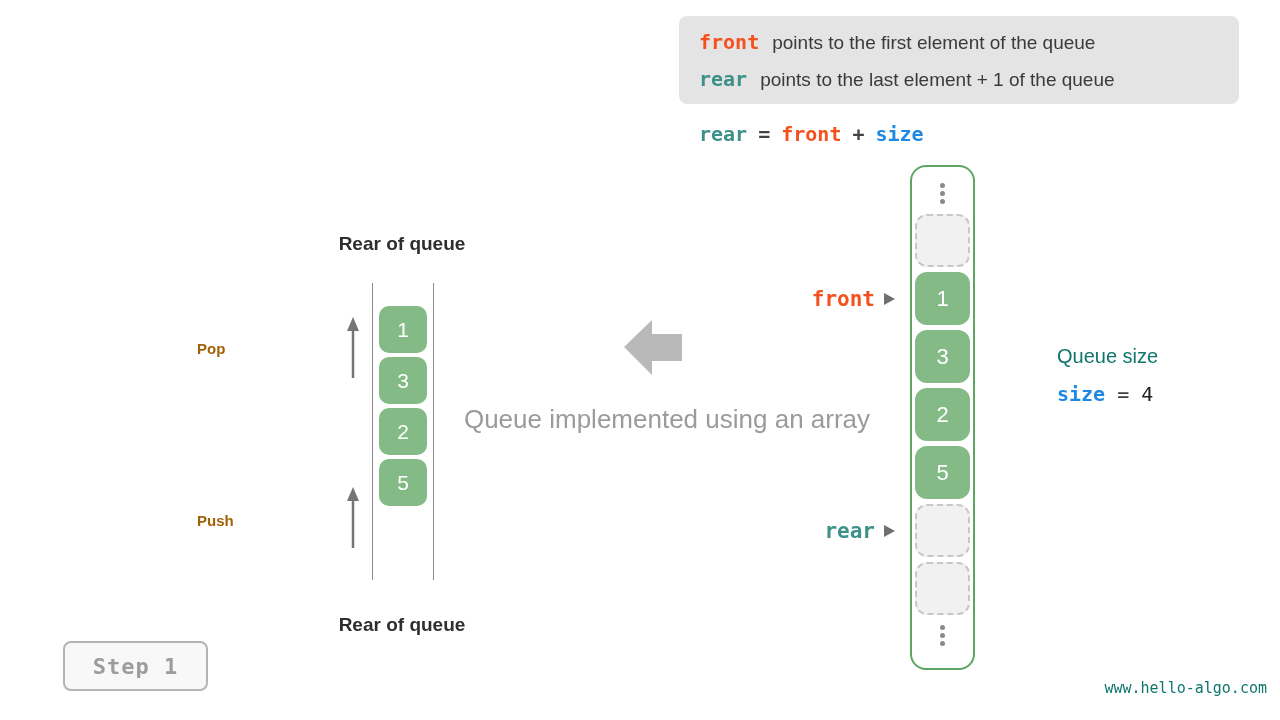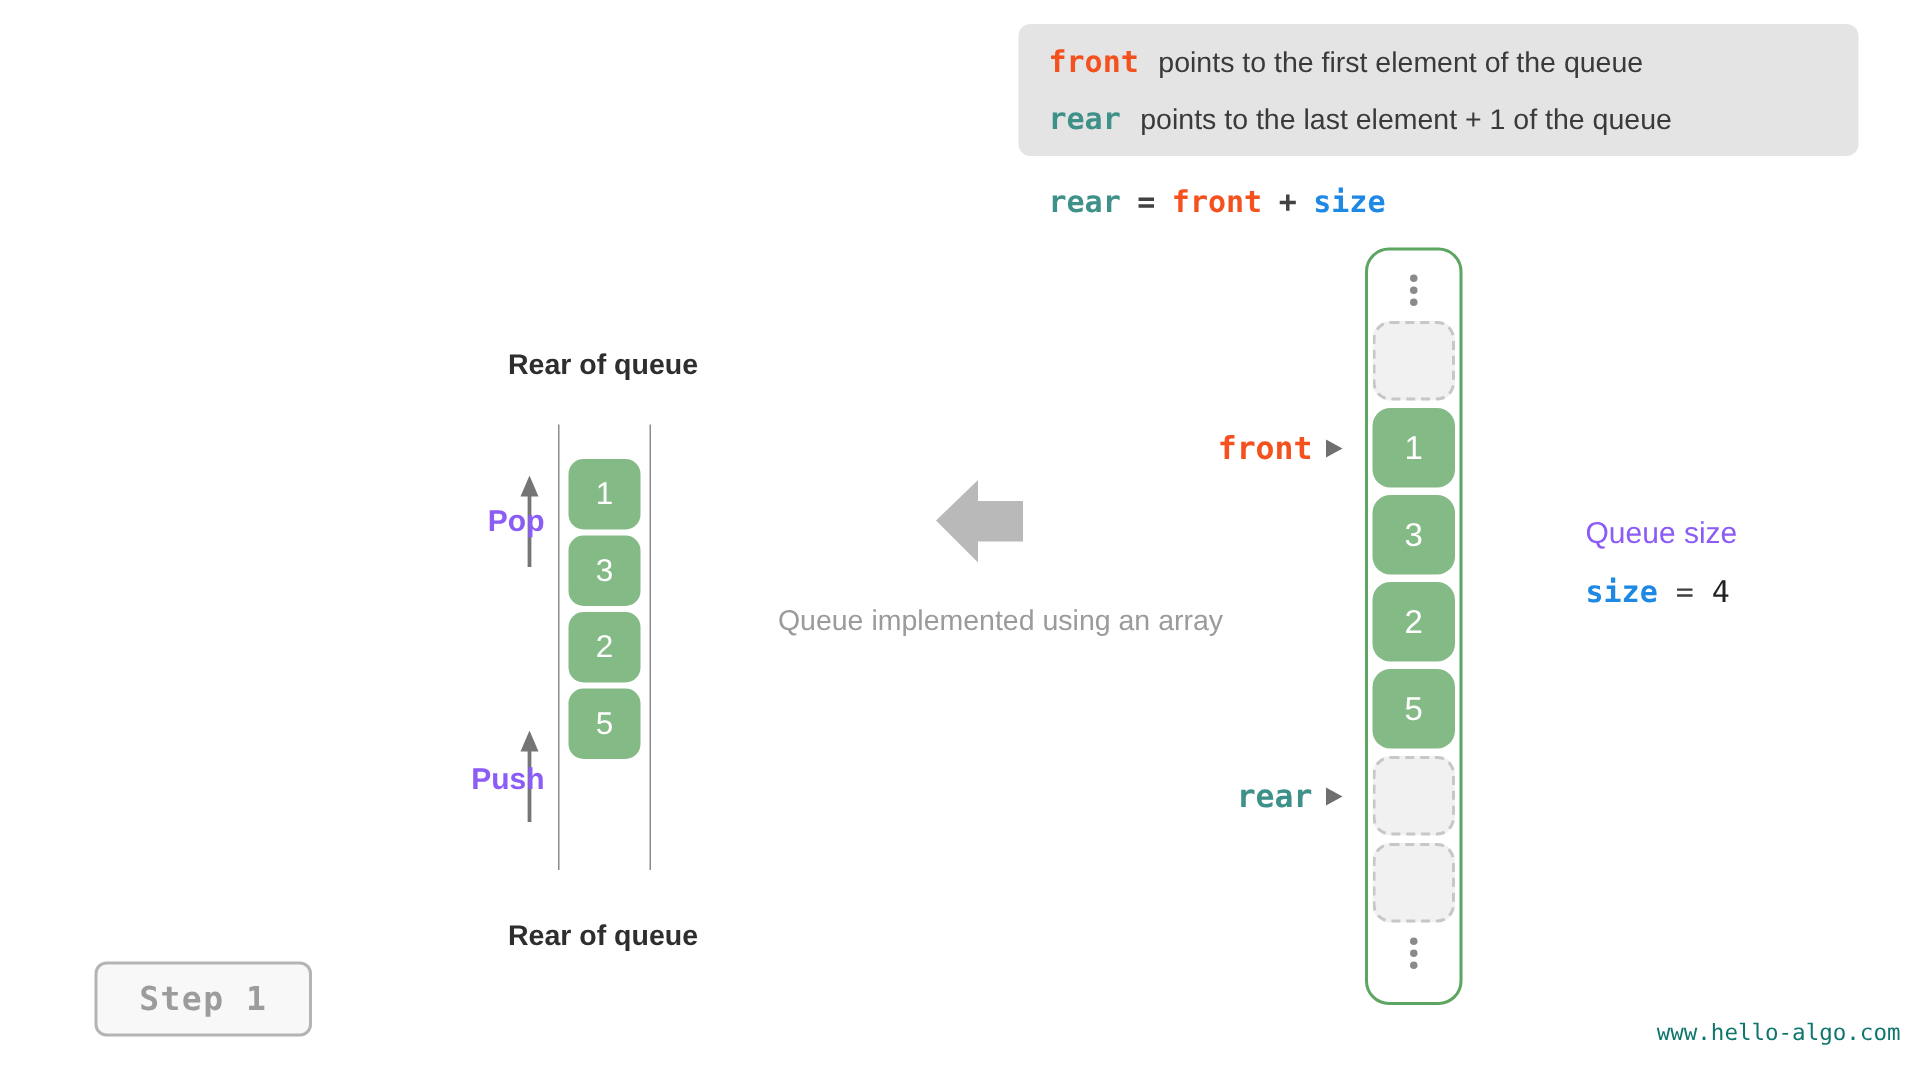--- a/index.html
+++ b/index.html
@@ -41,33 +41,33 @@
   .line-right { left:406px; }
   .left-values {
     position:absolute; left:352px; top:306px; width:48px;
     display:flex; flex-direction:column; gap:4px;
   }
   .qbox {
     width:48px; height:47px; border-radius:10px; background:var(--green);
     color:#ffffff; font-size:21px; font-weight:500;
     display:flex; align-items:center; justify-content:center;
   }
-  .op-text { position:absolute; left:170px; width:166px; text-align:right; color:#8b5cf6; line-height:37px; font-size:20px; }
+  .op-text { position:absolute; left:170px; width:166px; text-align:left; color:#a16207; line-height:37px; font-size:15px; }
   .pop-text  { top:330px; }
   .push-text { top:502px; }
   .op-text .op-title { font-weight:bold; }
   .up-arrow { position:absolute; left:318px; width:16px; height:62px; }
   .pop-arrow  { top:317px; }
   .push-arrow { top:487px; }
 
   
   .block-arrow { position:absolute; left:597px; top:320px; }
   .center-caption {
     position:absolute; left:420px; top:404px; width:440px; text-align:center;
-    font-size:19px; color:var(--caption-gray);
+    font-size:26px; color:var(--caption-gray);
   }
 
   
   .array-frame {
     position:absolute; left:883px; top:165px; width:65px; height:505px;
     background:#ffffff; border:2px solid var(--green-border); border-radius:16px;
     display:flex; flex-direction:column; align-items:center; padding-top:16px;
   }
   .cell { width:55px; height:53px; border-radius:12px; margin-top:5px; flex:none; }
   .cell.value {
@@ -86,21 +86,21 @@
   }
   .pointer-front { top:285px; color:var(--orange); }
   .pointer-rear  { top:517px; color:var(--teal); }
   .tri {
     width:0; height:0;
     border-left:11px solid #6f6f6f;
     border-top:6px solid transparent; border-bottom:6px solid transparent;
   }
 
   
-  .size-title { position:absolute; left:1030px; top:345px; font-size:20px; color:#8b5cf6; }
+  .size-title { position:absolute; left:1030px; top:345px; font-size:20px; color:#0f766e; }
   .size-eq {
     position:absolute; left:1030px; top:382px;
     font-family:"DejaVu Sans Mono", monospace; font-size:20px;
     display:flex; gap:12px; align-items:baseline; color:#3f3f3f;
   }
   .size-eq .kw-size { font-weight:bold; }
   .size-eq .val { color:#222222; }
 
   
   .step-badge {

